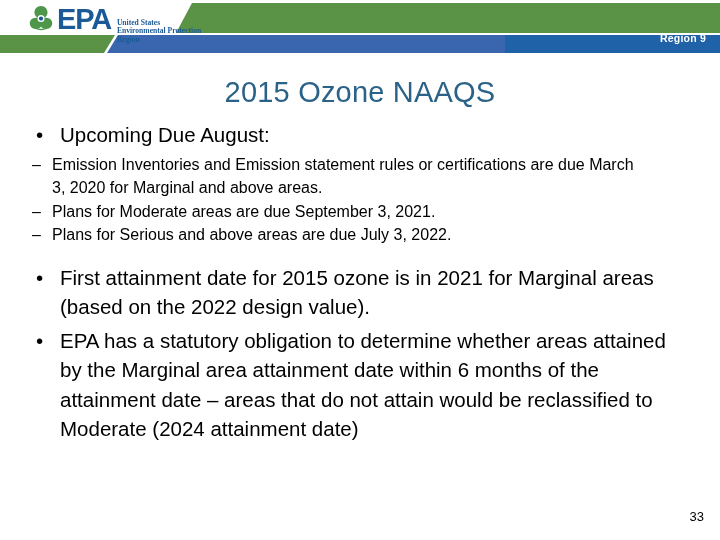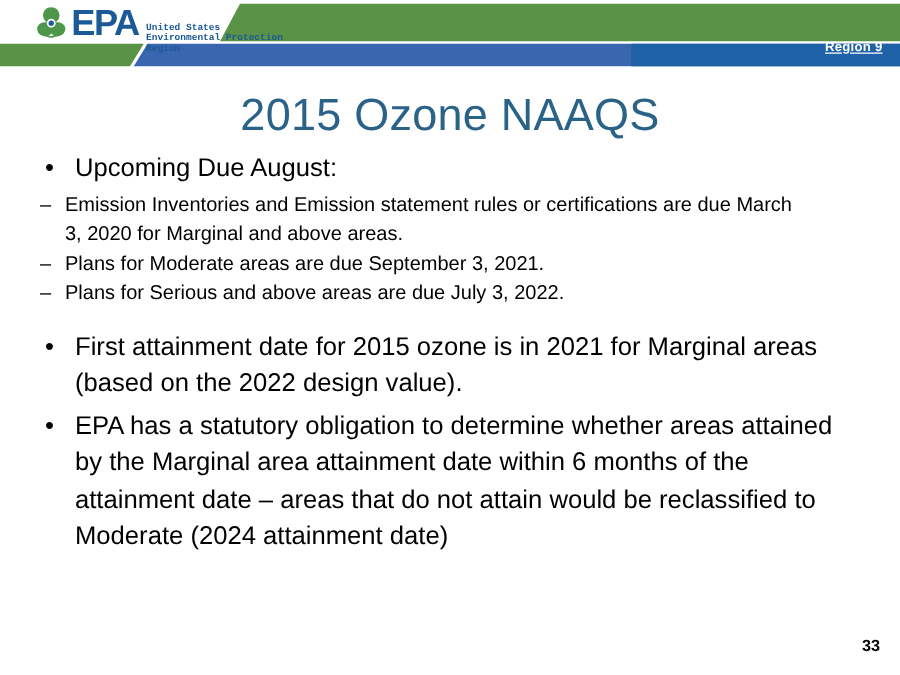--- a/index.html
+++ b/index.html
@@ -32,21 +32,20 @@
   .region-label {
     position: absolute;
     right: 14px;
     top: 33px;
     color: #ffffff;
     font-size: 10.5px;
     font-weight: bold;
     letter-spacing: 0.2px;
     line-height: 1;
     white-space: nowrap;
-    text-decoration: underline;
   }
 
   
   .epa-logo {
     position: absolute;
     left: 26px;
     top: 3px;
     width: 205px;
     height: 32px;
     display: flex;
@@ -61,37 +60,37 @@
   .epa-word {
     font-family: "Liberation Sans", sans-serif;
     font-size: 29px;
     font-weight: bold;
     color: #1b5a96;
     letter-spacing: -1.2px;
     line-height: 30px;
     margin-right: 6px;
   }
   .epa-tagline {
-    font-family: Liberation Mono, monospace;
+    font-family: Liberation Serif, serif;
     font-size: 7.6px;
     font-weight: bold;
     color: #1b5a96;
     line-height: 8.6px;
     padding-top: 1px;
     margin-top: 24px;
   }
 
   
   .slide-title {
     position: absolute;
     left: 0;
     top: 76px;
     width: 720px;
     text-align: center;
-    font-size: 36px;
+    font-size: 29px;
     color: #2b6288;
     line-height: 32px;
     letter-spacing: 0.2px;
   }
 
   .content {
     position: absolute;
     left: 26px;
     top: 120px;
     width: 650px;
@@ -141,21 +140,20 @@
   .gap-after-sub { height: 13px; }
   .gap-small { height: 2px; }
 
   .page-number {
     position: absolute;
     right: 16px;
     bottom: 17px;
     font-size: 13px;
     color: #000000;
     line-height: 1;
-    font-weight: bold;
   }
 </style>
 </head>
 <body>
 
 <div class="header">
 
   <svg class="header-svg" width="720" height="57" viewBox="0 0 720 57">
 
     <polygon points="192,3 720,3 720,33 176,33" fill="#5a9246"></polygon>

